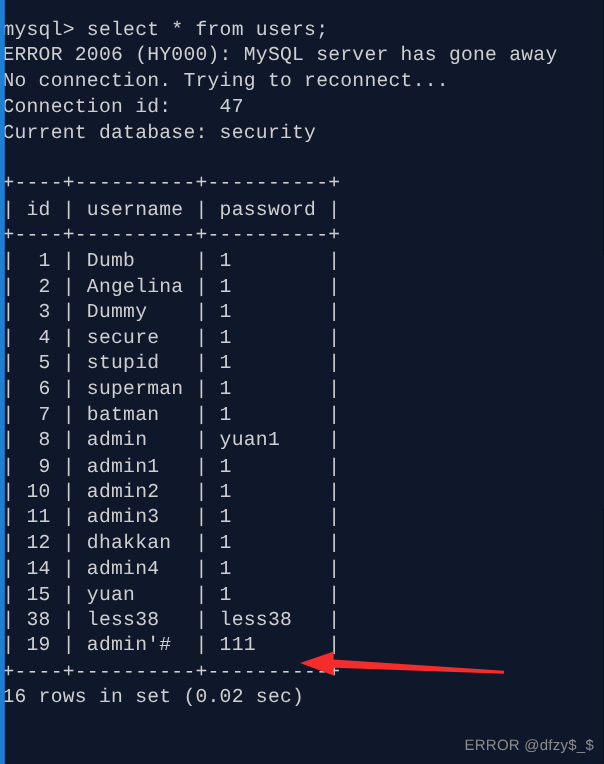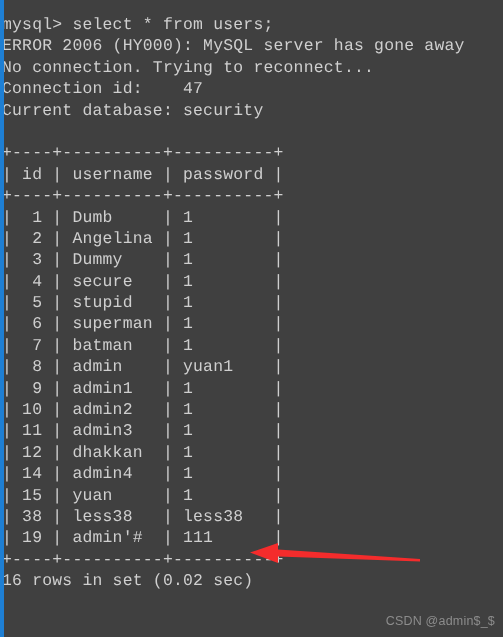--- a/index.html
+++ b/index.html
@@ -10,21 +10,21 @@
   body {
     width: 503px;
     height: 637px;
     overflow: hidden;
     position: relative;
     font-family: "Liberation Mono", "DejaVu Sans Mono", monospace;
   }
   #terminal {
     position: absolute;
     inset: 0;
-    background: #404040;
+    background: #0f172a;
     overflow: hidden;
   }
   #left-gutter {
     position: absolute;
     left: 0;
     top: 0;
     width: 4px;
     height: 637px;
     background: #1e7fd4;
     z-index: 5;
@@ -77,15 +77,15 @@
 <div id="terminal">
 
   <div id="left-gutter"></div>
 
   <pre id="console-output"><span class="out-line">mysql&gt; select * from users;</span><span class="out-line">ERROR 2006 (HY000): MySQL server has gone away</span><span class="out-line">No connection. Trying to reconnect...</span><span class="out-line">Connection id:    47</span><span class="out-line">Current database: security</span><span class="out-line"> </span><span class="out-line">+----+----------+----------+</span><span class="out-line">| id | username | password |</span><span class="out-line">+----+----------+----------+</span><span class="out-line">|  1 | Dumb     | 1        |</span><span class="out-line">|  2 | Angelina | 1        |</span><span class="out-line">|  3 | Dummy    | 1        |</span><span class="out-line">|  4 | secure   | 1        |</span><span class="out-line">|  5 | stupid   | 1        |</span><span class="out-line">|  6 | superman | 1        |</span><span class="out-line">|  7 | batman   | 1        |</span><span class="out-line">|  8 | admin    | yuan1    |</span><span class="out-line">|  9 | admin1   | 1        |</span><span class="out-line">| 10 | admin2   | 1        |</span><span class="out-line">| 11 | admin3   | 1        |</span><span class="out-line">| 12 | dhakkan  | 1        |</span><span class="out-line">| 14 | admin4   | 1        |</span><span class="out-line">| 15 | yuan     | 1        |</span><span class="out-line">| 38 | less38   | less38   |</span><span class="out-line">| 19 | admin'#  | 111      |</span><span class="out-line">+----+----------+----------+</span><span class="out-line">16 rows in set (0.02 sec)</span></pre>
 
   <svg id="annotation-arrow" viewBox="0 0 172 32" width="172" height="32" xmlns="http://www.w3.org/2000/svg">
     <polygon points="2,14.5 30,5 30,11.5 172,21 172,23.5 30,18.5 30,25" fill="#f42c2c"></polygon>
   </svg>
 
-  <div id="watermark">CSDN @admin$_$</div>
+  <div id="watermark">ERROR @dfzy$_$</div>
 
 </div>
 
 </body></html>

